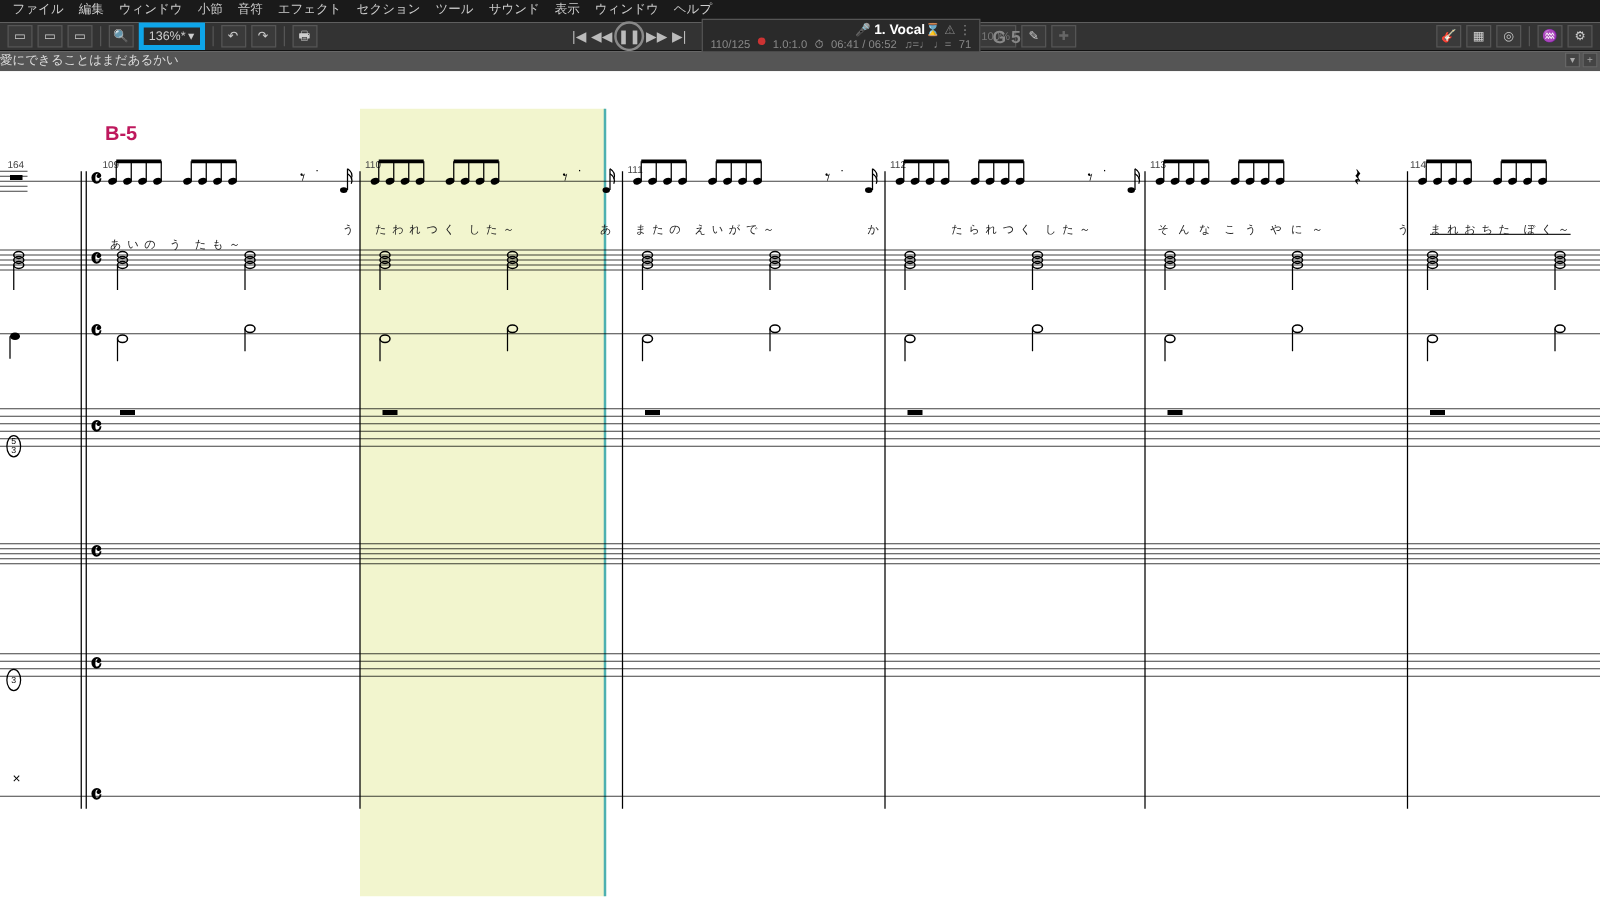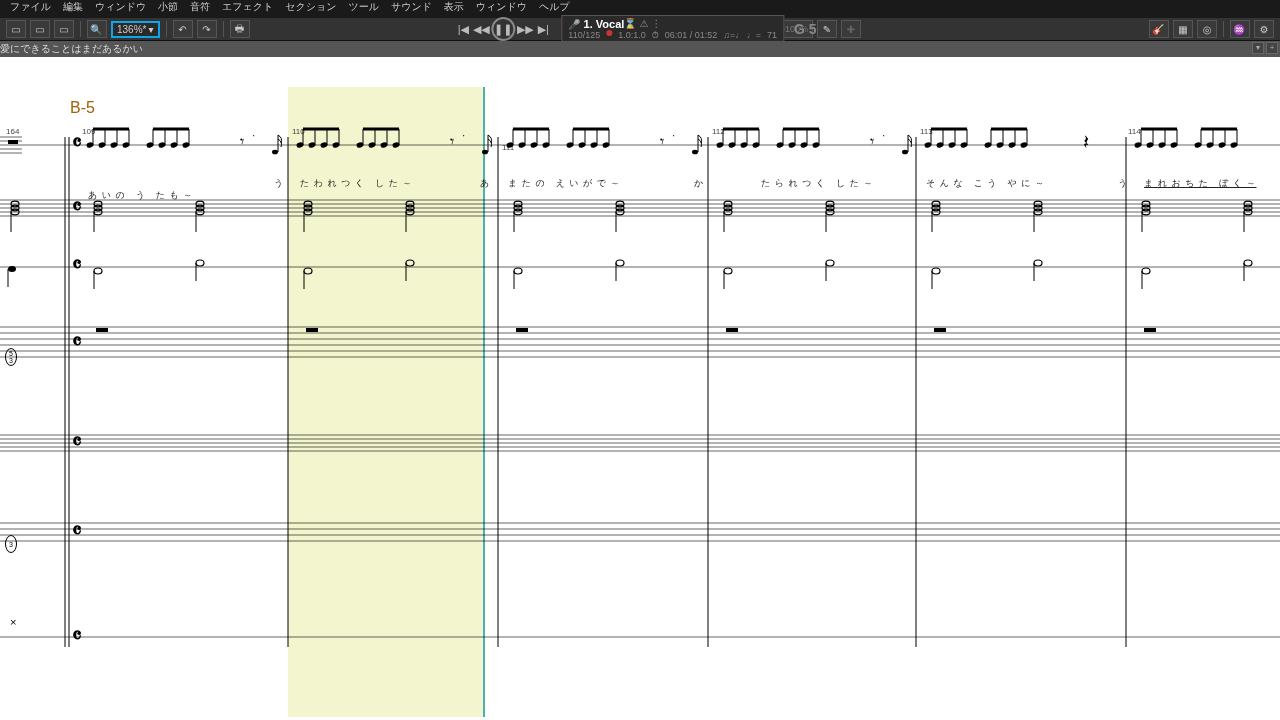--- a/index.html
+++ b/index.html
@@ -2,37 +2,37 @@
 <html><head>
 <meta charset="utf-8">
 <style>
 *{margin:0;padding:0;box-sizing:border-box;font-family:"Meiryo","MS Gothic",sans-serif}
 body{background:#fff;width:1280px;height:720px;overflow:hidden;font-size:11px}
 .menubar{background:#1a1a1a;color:#ccc;height:18px;display:flex;align-items:flex-start;padding:0 4px;font-size:10px}
 .menubar span{padding:0 6px;cursor:pointer}
 .toolbar{background:#333;height:23px;display:flex;align-items:center;padding:0 6px;gap:4px;border-bottom:1px solid #111}
 .tb-btn{width:20px;height:18px;background:#3a3a3a;border:1px solid #555;display:flex;align-items:center;justify-content:center;color:#ccc;font-size:10px;cursor:pointer}
 .tb-sep{width:1px;height:16px;background:#555;margin:0 2px}
-.zoom-box{background:#2a2a2a;border:2px solid #0ea5e9;color:#ccc;padding:1px 4px;font-size:10px;display:flex;align-items:center;gap:2px}
+.zoom-box{background:#2a2a2a;border:4px solid #0ea5e9;color:#ccc;padding:1px 4px;font-size:10px;display:flex;align-items:center;gap:2px}
 .transport{display:flex;align-items:center;gap:2px;margin-left:auto;margin-right:auto;position:absolute;left:50%;transform:translateX(-50%)}
 .play-ctrl{width:16px;height:16px;color:#bbb;display:flex;align-items:center;justify-content:center;cursor:pointer}
 .play-main{width:24px;height:24px;border:2px solid #888;border-radius:50%;display:flex;align-items:center;justify-content:center;color:#bbb}
 .track-info{background:#2a2a2a;border:1px solid #555;color:#ddd;padding:2px 6px;font-size:10px;margin-left:8px;min-width:160px}
 .track-title{color:#fff;font-weight:bold;font-size:11px}
 .track-sub{color:#888;font-size:9px;display:flex;gap:6px;align-items:flex-start}
 .red-dot{width:6px;height:6px;background:#c33;border-radius:50%}
 .tb-right{margin-left:auto;display:flex;gap:4px;align-items:center}
 .chord-disp{color:#888;font-size:14px;font-weight:bold;padding:0 8px}
 .titlebar{background:#555;color:#ddd;font-size:10px;height:16px;line-height:16px;position:relative}
 .titlebar-btns{position:absolute;right:2px;top:1px;display:flex;gap:2px}
 .titlebar-btn{width:12px;height:12px;background:#444;border:1px solid #666;font-size:8px;color:#aaa;display:flex;align-items:center;justify-content:center}
 .score-area{background:#fff;position:relative;height:663px;overflow:hidden}
 .highlight{position:absolute;left:288px;top:30px;width:196px;height:630px;background:#f2f5ce}
 .playhead{position:absolute;left:483px;top:30px;width:2px;height:630px;background:#4db0b0}
-.section-label{position:absolute;left:70px;top:42px;font-size:16px;font-weight:normal;color:#a16207}
+.section-label{position:absolute;left:84px;top:42px;font-size:16px;font-weight:bold;color:#be185d}
 .staff-line{stroke:#000;stroke-width:0.6}
 .barline{stroke:#000;stroke-width:1}
 .meas-num{position:absolute;font-size:8px;color:#444}
 .lyric{position:absolute;font-size:9px;color:#222;letter-spacing:1px;white-space:nowrap}
 .tab-circle{position:absolute;border:1.5px solid #000;border-radius:50%;width:12px;height:18px;display:flex;align-items:center;justify-content:center;font-size:7px;background:#fff}
 svg{position:absolute;left:0;top:0}
 .time-sig{font-family:serif;font-size:22px;font-weight:bold}
 </style>
 </head>
 <body>
@@ -65,30 +65,30 @@
   <div class="tb-sep"></div>
   <div class="tb-btn">🖶</div>
 
   <div class="transport">
     <div class="play-ctrl">|◀</div>
     <div class="play-ctrl">◀◀</div>
     <div class="play-main">❚❚</div>
     <div class="play-ctrl">▶▶</div>
     <div class="play-ctrl">▶|</div>
     <div class="track-info">
-      <div style="display:flex;justify-content:flex-start;align-items:center">
+      <div style="display:flex;justify-content:flex-end;align-items:center">
         <span>🎤 <span class="track-title">1. Vocal</span></span>
         <span style="color:#888">⌛ ⚠ ⋮</span>
       </div>
       <div class="track-sub">
         <span>110/125</span>
         <span class="red-dot"></span>
         <span>1.0:1.0</span>
         <span style="color:#aaa">⏱</span>
-        <span>06:01 / 01:52</span>
+        <span>06:41 / 06:52</span>
         <span style="color:#888">♫=♩ ♩=</span>
           <span>71</span>
       </div>
     </div>
     <div class="chord-disp">G 5</div>
   </div>
 
   <div class="tb-right">
     <div class="tb-btn">↻</div>
     <div class="tb-btn" style="width:44px;font-size:9px;color:#777">🕐100%</div>
@@ -113,34 +113,34 @@
 </div>
 
 <div class="score-area">
   <div class="highlight"></div>
   <div class="playhead"></div>
   <div class="section-label">B-5</div>
 
   <div class="meas-num" style="left:6px;top:70px">164</div>
   <div class="meas-num" style="left:82px;top:70px">109</div>
   <div class="meas-num" style="left:292px;top:70px">110</div>
-  <div class="meas-num" style="left:502px;top:86px">111</div>
+  <div class="meas-num" style="left:502px;top:74px">111</div>
   <div class="meas-num" style="left:712px;top:70px">112</div>
   <div class="meas-num" style="left:920px;top:70px">113</div>
   <div class="meas-num" style="left:1128px;top:70px">114</div>
 
   <div id="lyric-container">
       <div class="lyric" style="left: 88px; top: 132px;">あ い の　う　た も ～</div>
       <div class="lyric" style="left: 274px; top: 120px;">う</div>
       <div class="lyric" style="left: 300px; top: 120px; text-align: center;">た わ れ つ く　し た ～</div>
       <div class="lyric" style="left: 480px; top: 120px;">あ</div>
       <div class="lyric" style="left: 508px; top: 120px;">ま た の　え い が で ～</div>
       <div class="lyric" style="left: 694px; top: 120px;">か</div>
       <div class="lyric" style="left: 761px; top: 120px;">た ら れ つ く　し た ～</div>
-      <div class="lyric" style="left: 926px; top: 120px;">そ ん な　こ う　や に ～</div>
+      <div class="lyric" style="left: 926px; top: 120px; font-family: Liberation Mono, monospace;">そ ん な　こ う　や に ～</div>
       <div class="lyric" style="left: 1118px; top: 120px;">う</div>
       <div class="lyric" style="left: 1144px; top: 120px; text-decoration: underline;">ま れ お ち た　ぼ く ～</div>
     </div>
 
   <div class="tab-circle" style="left:5px;top:291px">5<br>3</div>
   <div class="tab-circle" style="left:5px;top:478px">3</div>
 
   <svg width="1280" height="700">
 
     <g>

